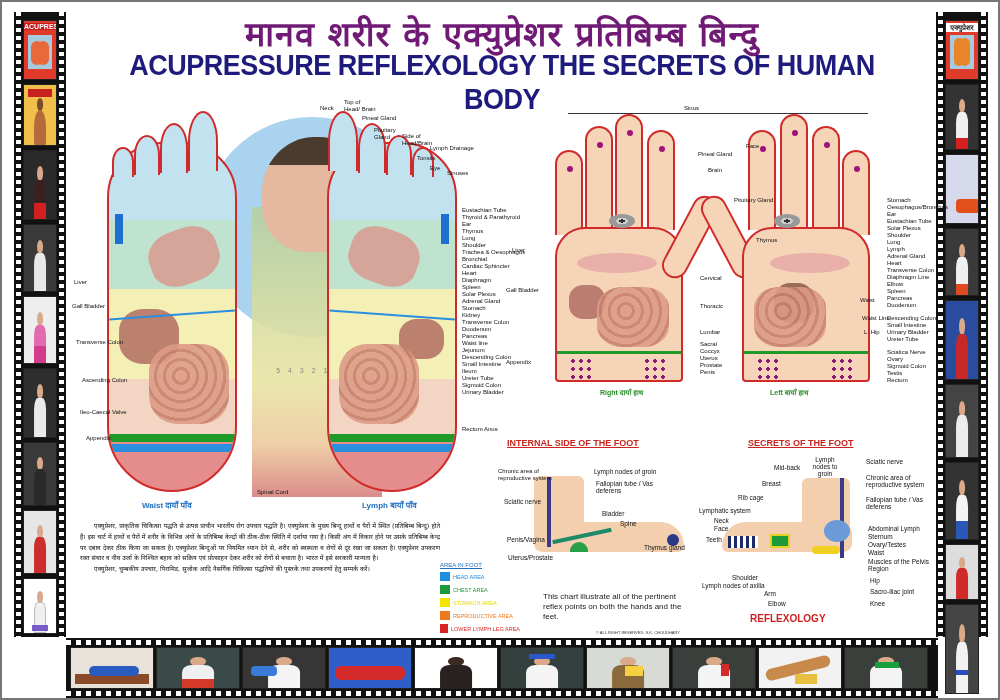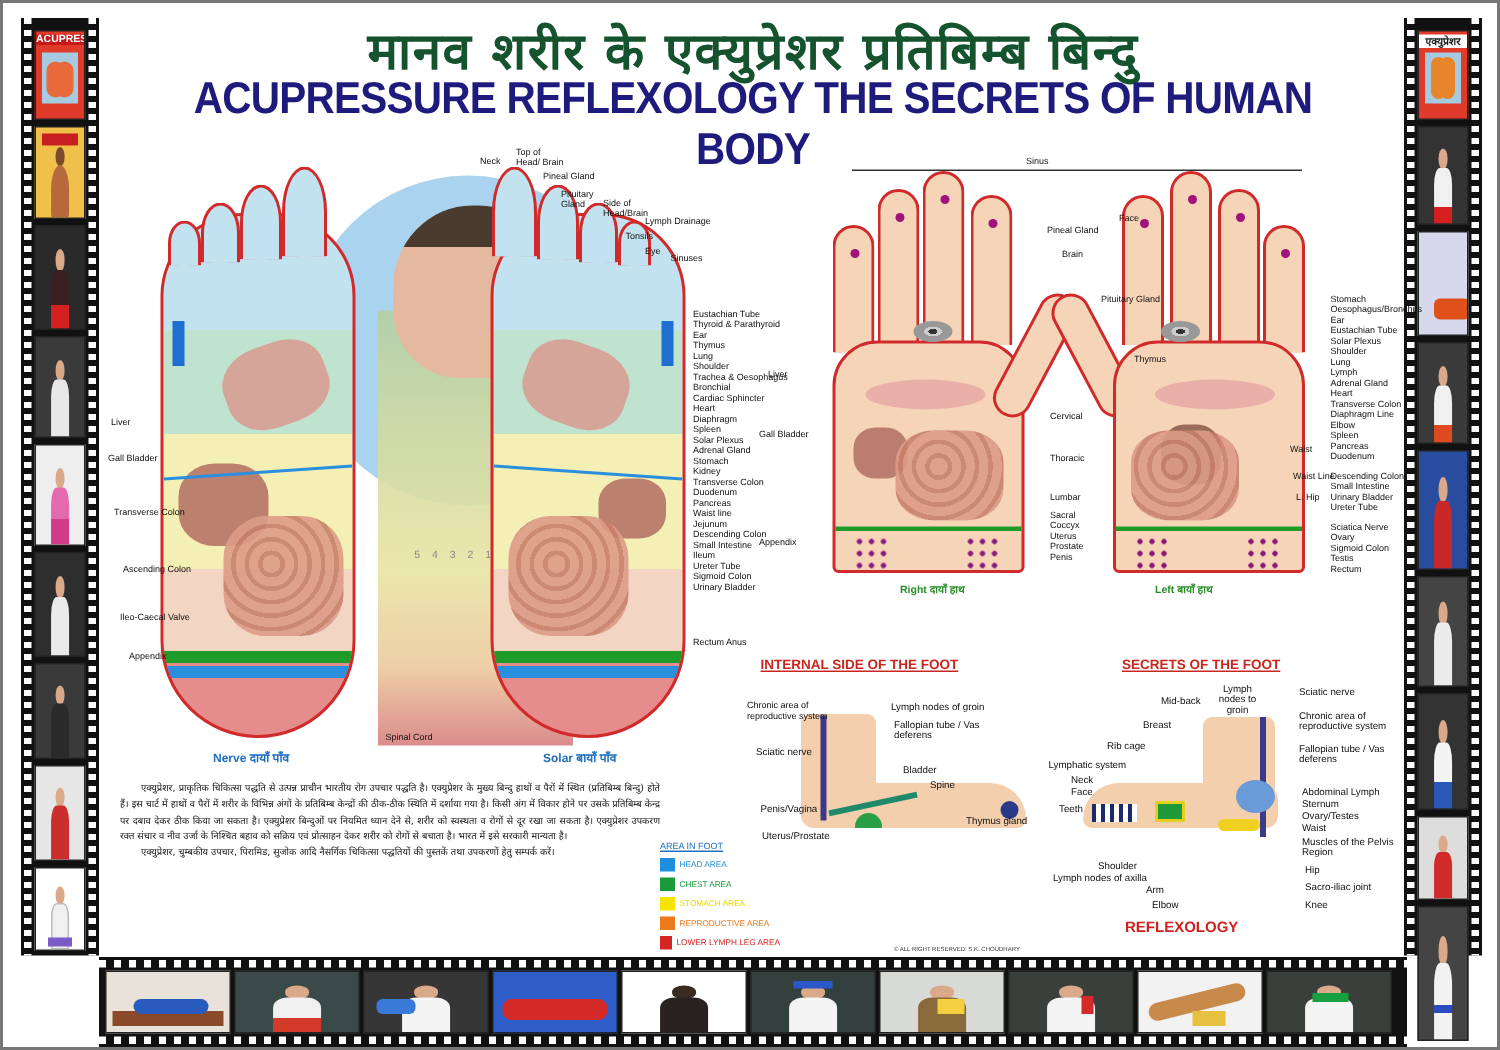--- a/index.html
+++ b/index.html
@@ -14,21 +14,21 @@
 .film.h::before,.film.h::after{content:"";position:absolute;left:0;right:0;height:5px;background:repeating-linear-gradient(to right,#fff 0 5px,#111 5px 10px)}
 .film.h::before{top:2px}.film.h::after{bottom:2px}
 .frame{position:absolute;overflow:hidden;border:1px solid #222}
 .film.v .frame{left:9px;right:9px}
 .film.h .frame{top:9px;bottom:9px}
 .frame .lbl{position:absolute;top:2px;left:0;right:0;text-align:center;font-size:7px;font-weight:bold;color:#fff;background:#c61a1a}
 .person{position:absolute;left:50%;bottom:0;transform:translateX(-50%);width:56%;height:78%}
 .person .head{position:absolute;left:32%;top:0;width:36%;height:28%;border-radius:50%;background:#d9a98a}
 .person .body{position:absolute;left:15%;top:26%;width:70%;height:74%;border-radius:30% 30% 0 0}
 
-.title-hi{position:absolute;left:90px;top:8px;width:820px;text-align:center;font-family:"DejaVu Sans",sans-serif;font-size:34px;font-weight:bold;color:#14532d;letter-spacing:1px}
+.title-hi{position:absolute;left:90px;top:8px;width:820px;text-align:center;font-family:"DejaVu Sans",sans-serif;font-size:34px;font-weight:bold;color:#701a75;letter-spacing:1px}
 .title-en{position:absolute;left:90px;top:50px;width:820px;text-align:center;font-size:27px;font-weight:bold;color:#1e1b7c;letter-spacing:-0.5px;transform:scaleY(1.1)}
 
 .foot-zone{position:absolute;left:70px;top:95px;width:430px;height:420px}
 .halo{position:absolute;left:130px;top:20px;width:220px;height:220px;border-radius:50%;background:#a9d3ee}
 .torso{position:absolute;left:180px;top:110px;width:130px;height:290px;background:linear-gradient(to bottom,#b4cfa4 0%,#d3dba0 30%,#e8e4a4 60%,#ecc99d 82%,#d77f7f 100%);opacity:.9}
 .face{position:absolute;left:190px;top:40px;width:110px;height:115px;border-radius:48% 48% 40% 40%;background:linear-gradient(#4b3a2e 0 24%,#e4b9a0 24%)}
 .foot{position:absolute;top:45px;width:130px;height:350px;border:2px solid #d12a2a;border-radius:55px 55px 65px 65px;overflow:hidden;background:linear-gradient(to bottom,#c3e2f0 0%,#c3e2f0 22%,#bfe3cf 22%,#bfe3cf 42%,#f4efb4 42%,#f4efb4 68%,#f2d5c3 68%,#f2d5c3 84%,#e58d8d 84%)}
 .foot.right{left:35px}
 .foot.left{left:255px}
 .foot .band{position:absolute;left:0;right:0;height:8px}
@@ -323,22 +323,22 @@
     </div>
 
     <div class="callout" style="left:2px;top:182px">Liver</div>
     <div class="callout" style="left:0px;top:206px">Gall Bladder</div>
     <div class="callout" style="left:4px;top:242px">Transverse Colon</div>
     <div class="callout" style="left:10px;top:280px">Ascending Colon</div>
     <div class="callout" style="left:8px;top:312px">Ileo-Caecal Valve</div>
     <div class="callout" style="left:14px;top:338px">Appendix</div>
 
     <div class="callout" style="left:185px;top:392px">Spinal Cord</div>
-    <div class="foot-label" style="left:70px;top:402px">Nerve दायाँ पाँव</div>
-    <div class="foot-label" style="left:290px;top:402px">Solar बायाँ पाँव</div>
+    <div class="foot-label" style="left:70px;top:402px">Waist दायाँ पाँव</div>
+    <div class="foot-label" style="left:290px;top:402px">Lymph बायाँ पाँव</div>
   </div>
 
   <div class="hands-zone">
     <div class="callout" style="left:182px;top:8px">Sinus</div>
     <div class="leader" style="left:66px;top:16px;width:300px"></div>
 
     <div class="hand" style="left:45px">
       <div class="finger" style="left:8px;top:18px;height:85px">
           <span class="dot"></span>
         </div>
@@ -452,20 +452,21 @@
     <div class="callout" style="left:496px;top:466px;width:58px;white-space:normal;font-size:6px">Chronic area of reproductive system</div>
     <div class="callout" style="left:502px;top:496px;font-size:6.5px">Sciatic nerve</div>
     <div class="callout" style="left:505px;top:534px;font-size:6.5px">Penis/Vagina</div>
     <div class="callout" style="left:506px;top:552px;font-size:6.5px">Uterus/Prostate</div>
     <div class="callout" style="left:592px;top:466px;font-size:6.5px">Lymph nodes of groin</div>
     <div class="callout" style="left:594px;top:478px;width:60px;white-space:normal;font-size:6.5px">Fallopian tube / Vas deferens</div>
     <div class="callout" style="left:600px;top:508px;font-size:6.5px">Bladder</div>
     <div class="callout" style="left:618px;top:518px;font-size:6.5px">Spine</div>
     <div class="callout" style="left:642px;top:542px;font-size:6.5px">Thymus gland</div>
   </div>
+  <div class="note" style="left:541px;top:590px;width:150px">This chart illustrate all of the pertinent reflex points on both the hands and the feet.</div>
 
   <div class="sec-title" style="left:746px;top:436px">SECRETS OF THE FOOT</div>
   <div>
     <div class="mini-foot" style="left:800px;top:476px;width:48px;height:60px;border-radius:6px 6px 0 0"></div>
     <div class="mini-foot" style="left:720px;top:520px;width:130px;height:30px;border-radius:40px 20px 14px 10px"></div>
     <div style="position:absolute;left:838px;top:476px;width:4px;height:80px;background:#3a3a8a"></div>
     <div style="position:absolute;left:768px;top:532px;width:20px;height:14px;background:#1e9a3a;border:2px solid #e4d020"></div>
     <div style="position:absolute;left:822px;top:518px;width:26px;height:22px;border-radius:50%;background:#6a9ad8"></div>
     <div style="position:absolute;left:726px;top:534px;width:30px;height:12px;background:repeating-linear-gradient(90deg,#1a2a6a 0 3px,#fff 3px 6px)"></div>
     <div style="position:absolute;left:810px;top:544px;width:28px;height:8px;background:#f0d020;border-radius:4px"></div>

